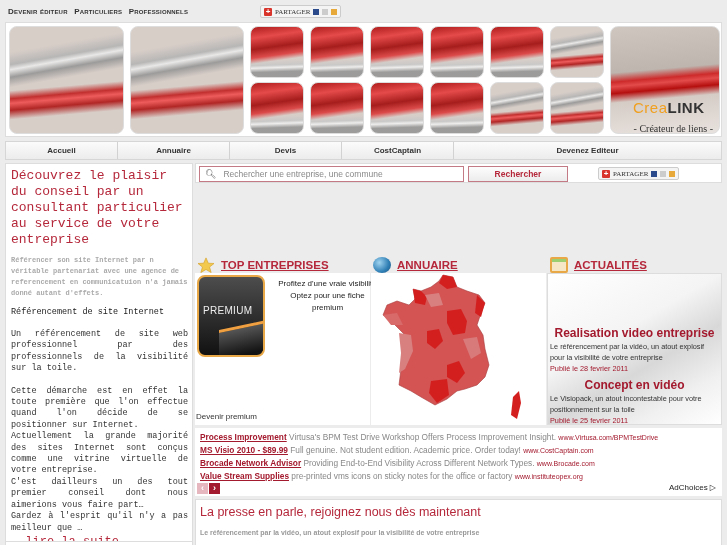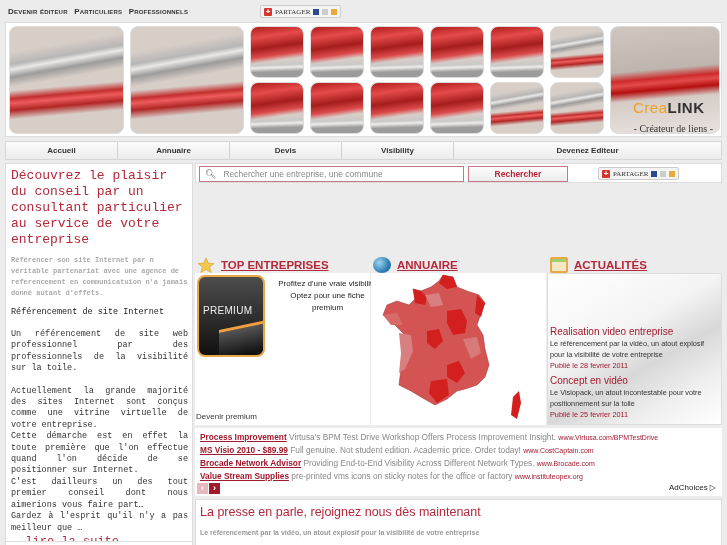--- a/index.html
+++ b/index.html
@@ -66,21 +66,21 @@
   .premium-box .ptxt { position: absolute; left: 4px; top: 28px; color: #eee; font-size: 10px; letter-spacing: 0.3px; }
   .premium-box .folder { position: absolute; left: 20px; top: 48px; width: 48px; height: 30px; background: linear-gradient(#555, #111); border-top: 3px solid #f0a040; transform: skewY(-12deg); }
   .promo-text { position: absolute; left: 80px; top: 5px; width: 105px; text-align: center; font-size: 8px; line-height: 12px; color: #222; }
   .dev-premium { position: absolute; left: 1px; top: 139px; font-size: 8px; color: #333; cursor: pointer; }
 
   .annuaire { left: 371px; top: 273px; width: 175px; height: 152px; }
   .map { position: absolute; left: 10px; top: 0; width: 160px; height: 152px; }
 
   .actu { left: 547px; top: 273px; width: 175px; height: 152px; border: 1px solid #ddd;
     background: linear-gradient(150deg, #fff 0%, #f4f4f4 40%, #d8d8d8 60%, #f0f0f0 80%, #fff 100%); padding: 52px 2px 0 2px; }
-  .actu .t { color: #a3192d; font-weight: normal; font-size: 10px; margin-bottom: 2px; cursor: pointer; }
+  .actu .t { color: #a3192d; font-weight: bold; font-size: 12px; margin-bottom: 2px; cursor: pointer; text-align: center; }
   .actu .d { color: #333; font-size: 7.3px; line-height: 10.5px; }
   .actu .p { color: #a3192d; font-size: 7.3px; margin-bottom: 5px; margin-top: 1px; }
 
   
   .ads { position: absolute; left: 195px; top: 428px; width: 527px; height: 68px; background: #fff; padding: 3px 5px; }
   .ad { font-size: 8.3px; line-height: 13px; white-space: nowrap; color: #888; }
   .ad .h { color: #a3192d; font-weight: bold; text-decoration: underline; cursor: pointer; }
   .ad .u { color: #a3192d; font-size: 7px; }
   .ad-nav { position: absolute; left: 2px; top: 55px; display: flex; gap: 1px; }
   .ad-nav div { width: 11px; height: 11px; font-size: 9px; color: #fff; text-align: center; line-height: 11px; font-weight: bold; cursor: pointer; }
@@ -131,32 +131,32 @@
       <span class="crea">Crea</span><span class="link">LINK</span>
     </div>
     <div class="logo-sub">- Créateur de liens -</div>
   </div>
 </div>
 
 <div class="nav">
   <div class="nav-item">Accueil</div>
   <div class="nav-item">Annuaire</div>
   <div class="nav-item">Devis</div>
-  <div class="nav-item">Visibility</div>
+  <div class="nav-item">CostCaptain</div>
   <div class="nav-item">Devenez Editeur</div>
 </div>
 
 <div class="left">
   <h1>Découvrez le plaisir du conseil par un consultant particulier au service de votre entreprise</h1>
   <div class="intro">Référencer son site Internet par n véritable partenariat avec une agence de referencement en communicatuion n'a jamais donné autant d'effets.</div>
   <div class="sub">Référencement de site Internet</div>
   <p>Un référencement de site web professionnel par des professionnels de la visibilité sur la toile.</p>
   <div class="gap"></div>
+  <p>Cette démarche est en effet la toute première que l'on effectue quand l'on décide de se positionner sur Internet.</p>
   <p>Actuellement la grande majorité des sites Internet sont conçus comme une vitrine virtuelle de votre entreprise.</p>
-  <p>Cette démarche est en effet la toute première que l'on effectue quand l'on décide de se positionner sur Internet.</p>
   <p>C'est dailleurs un des tout premier conseil dont nous aimerions vous faire part…</p>
   <p>Gardez à l'esprit qu'il n'y a pas meilleur que …</p>
   <div class="more">- lire la suite</div>
 </div>
 <div class="left-bottom"></div>
 
 <div class="searchbar">
   <div class="search-input">
     <span class="mag">🔍︎</span>
     <span>Rechercher une entreprise, une commune</span>

